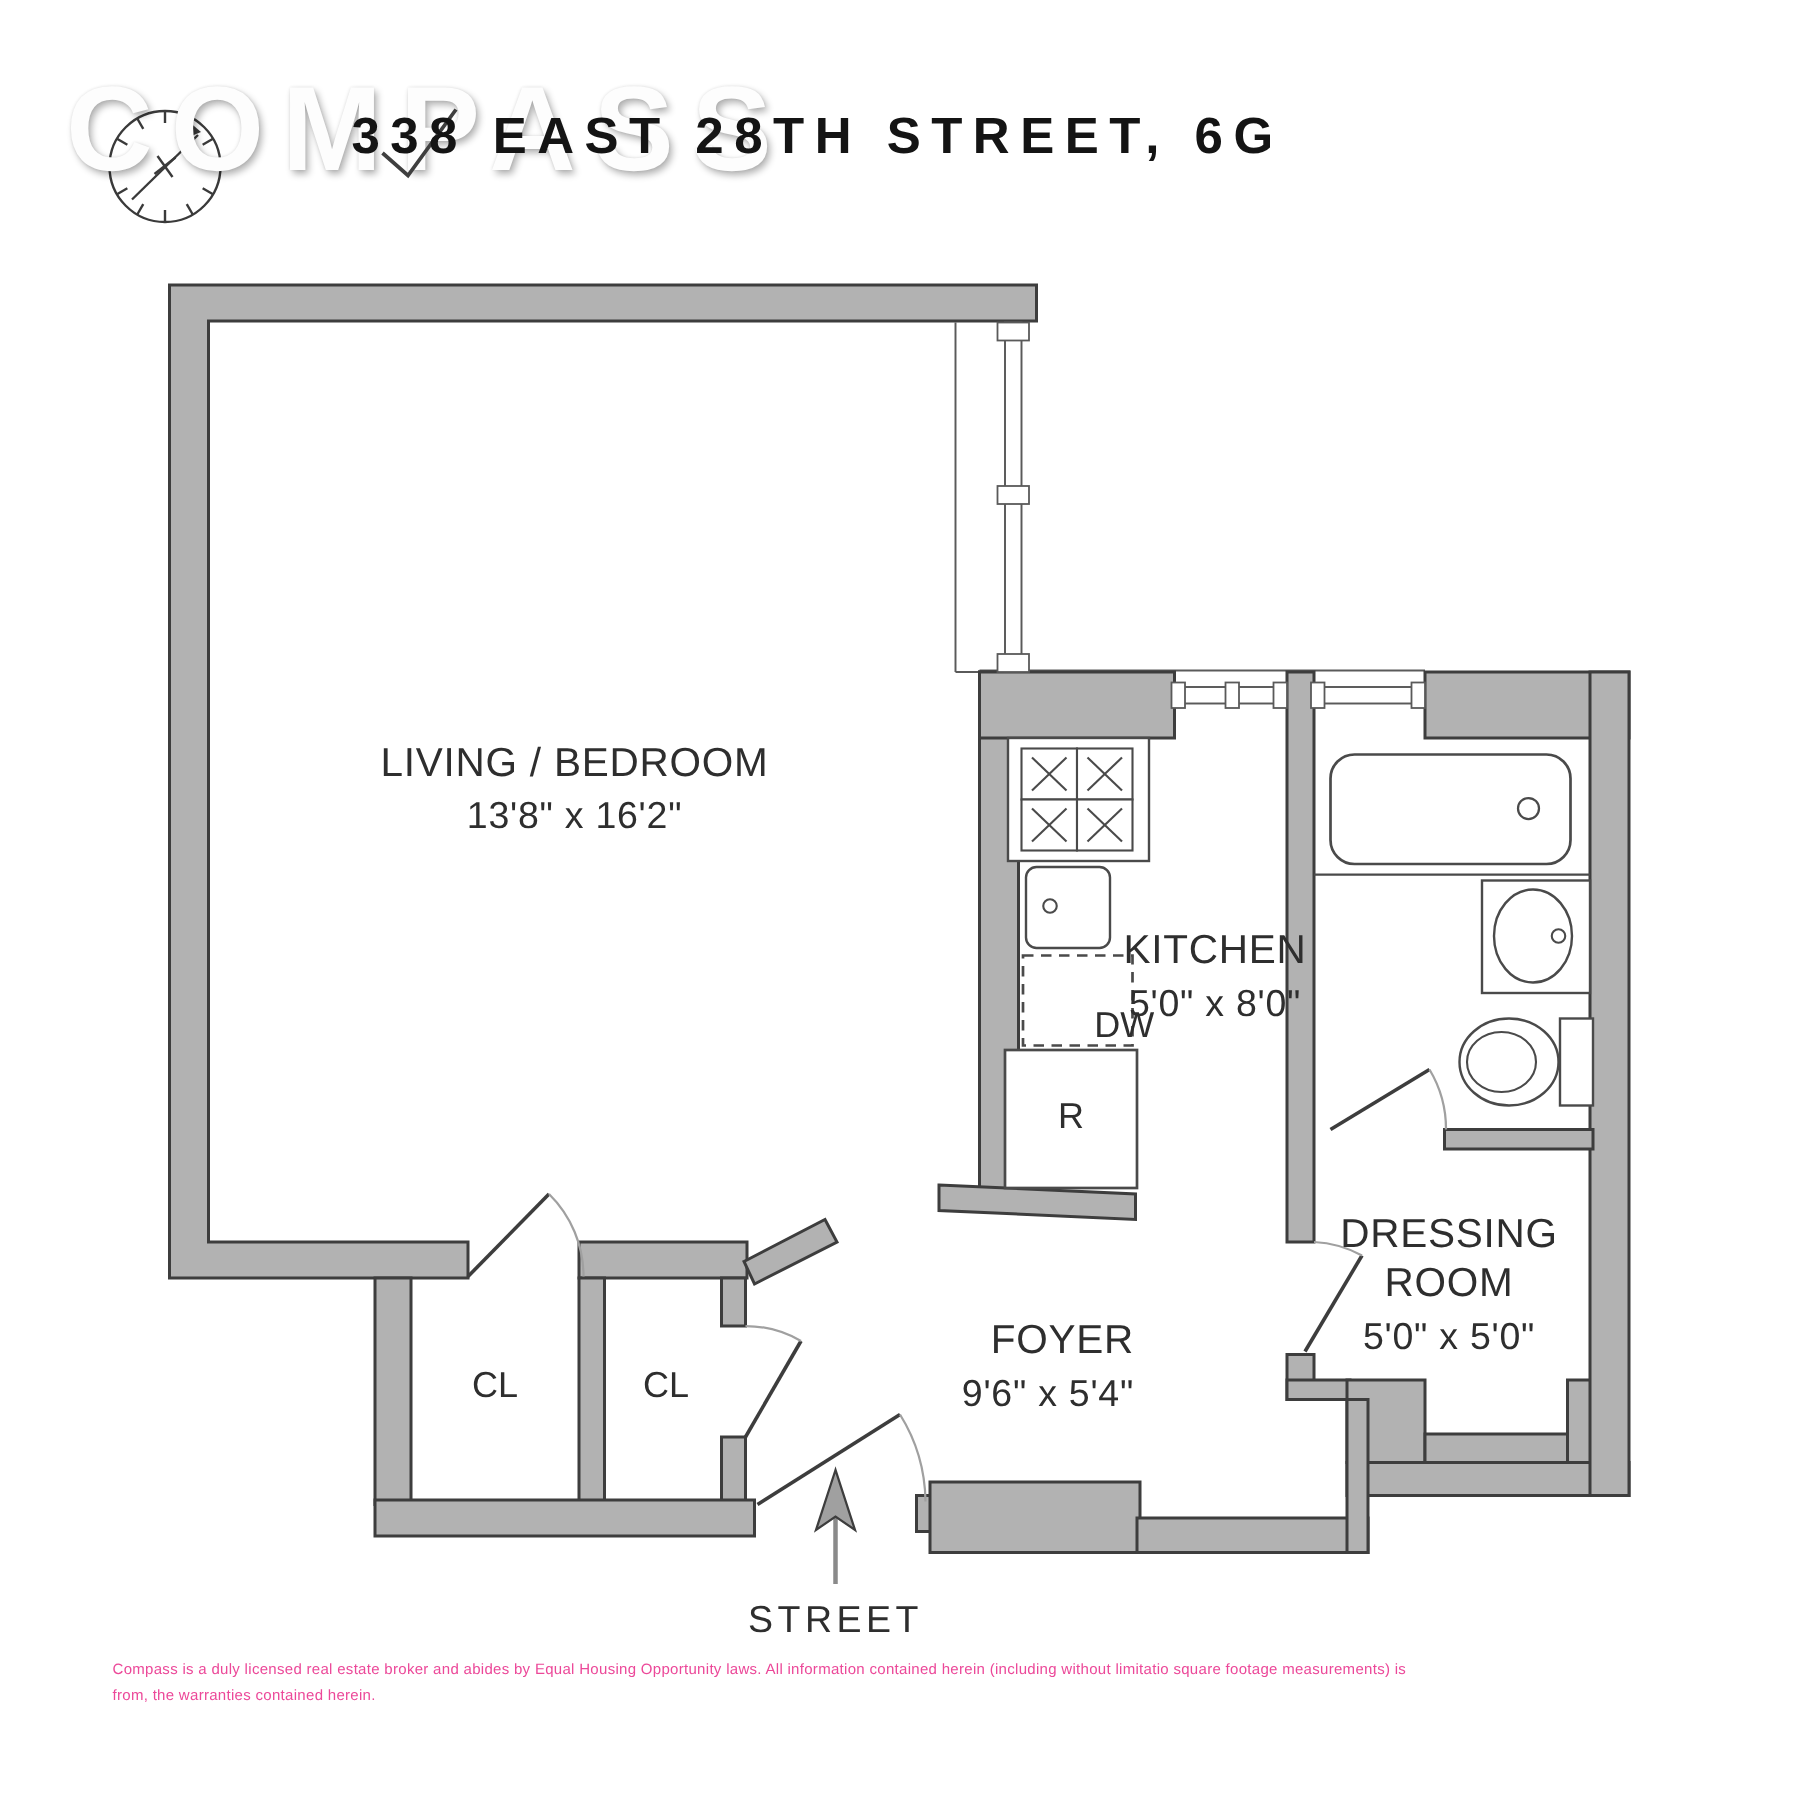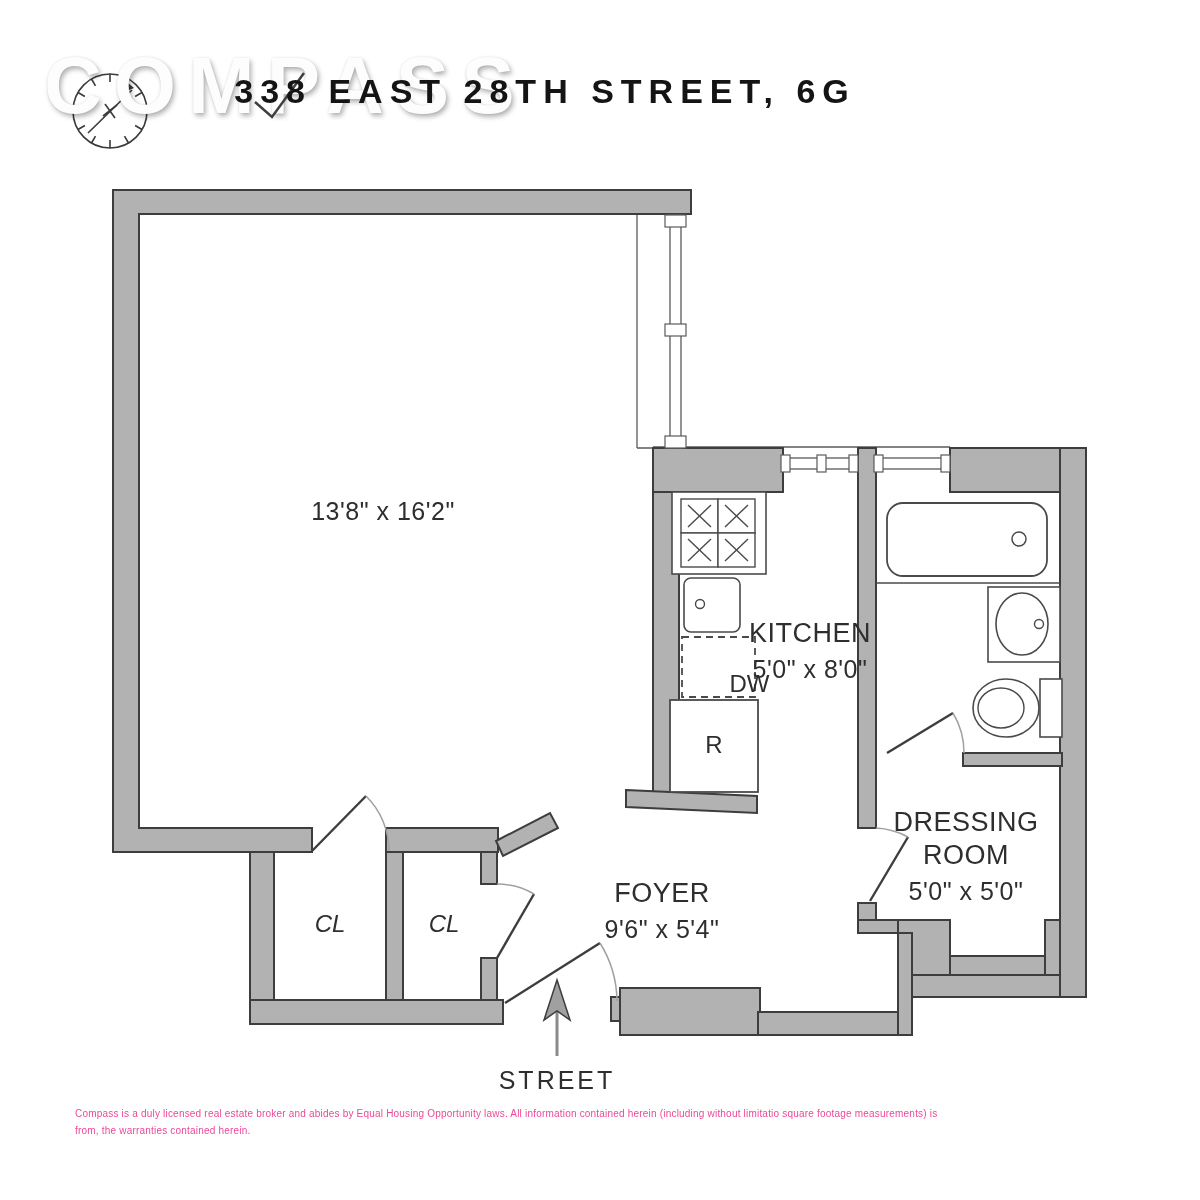--- a/index.html
+++ b/index.html
@@ -12,21 +12,21 @@
     font-size:80px;font-weight:700;letter-spacing:12px;color:#fdfdfd;white-space:nowrap;
     text-shadow:2px 3px 5px rgba(0,0,0,0.30), 0 0 2px rgba(0,0,0,0.10);}
   .dial-layer{z-index:1;}
   .accent-layer{z-index:3;}
   .page-title{position:absolute;left:0;top:72px;width:1090px;text-align:center;z-index:4;
     font-size:34px;font-weight:700;letter-spacing:7px;color:#141414;white-space:nowrap;}
   
   .plan-label{position:absolute;text-align:center;color:#2e2e2e;z-index:5;}
   .room-name{font-size:27px;letter-spacing:0.5px;line-height:1.22;}
   .room-dims{font-size:25px;letter-spacing:0.5px;margin-top:5px;}
-  .cl-label{font-size:24px;font-style:italic;}
+  .cl-label{font-size:24px;}
   .fixture-label{font-size:24px;}
   .entry-label{font-size:25px;letter-spacing:3px;}
   
   .disclaimer{position:absolute;left:75px;top:1106px;width:1100px;z-index:5;
     color:#ec4899;font-size:10px;letter-spacing:0.2px;}
   .disclaimer div{line-height:1.65;white-space:nowrap;}
 </style>
 </head>
 <body>
 
@@ -161,34 +161,35 @@
     <ellipse cx="1001" cy="708" rx="23" ry="20" stroke-width="1.4"></ellipse>
   </g>
 
   <g>
     <line x1="557" y1="1056" x2="557" y2="1004" stroke="#8a8a8a" stroke-width="3"></line>
     <polygon points="557,980 544,1020 557,1011 570,1020" fill="#a0a0a0" stroke="#3d3d3d" stroke-width="1.5"></polygon>
   </g>
 </svg>
 
 <div class="plan-label" style="left:233px;top:492px;width:300px;">
+  <div class="room-name">LIVING / BEDROOM</div>
   <div class="room-dims">13'8" x 16'2"</div>
 </div>
 
 <div class="plan-label" style="left:735px;top:617px;width:150px;">
   <div class="room-name">KITCHEN</div>
   <div class="room-dims">5'0" x 8'0"</div>
 </div>
 
 <div class="plan-label" style="left:880px;top:806px;width:172px;">
   <div class="room-name">DRESSING ROOM</div>
   <div class="room-dims">5'0" x 5'0"</div>
 </div>
 
-<div class="plan-label" style="left:587px;top:877px;width:150px;">
+<div class="plan-label" style="left:606px;top:877px;width:150px;text-align:right;">
   <div class="room-name">FOYER</div>
   <div class="room-dims">9'6" x 5'4"</div>
 </div>
 
 <div class="plan-label cl-label" style="left:290px;top:910px;width:80px;">CL</div>
 
 <div class="plan-label cl-label" style="left:404px;top:910px;width:80px;">CL</div>
 
 <div class="plan-label fixture-label" style="left:713px;top:653px;width:73px;margin-top:17px;">DW</div>
 

